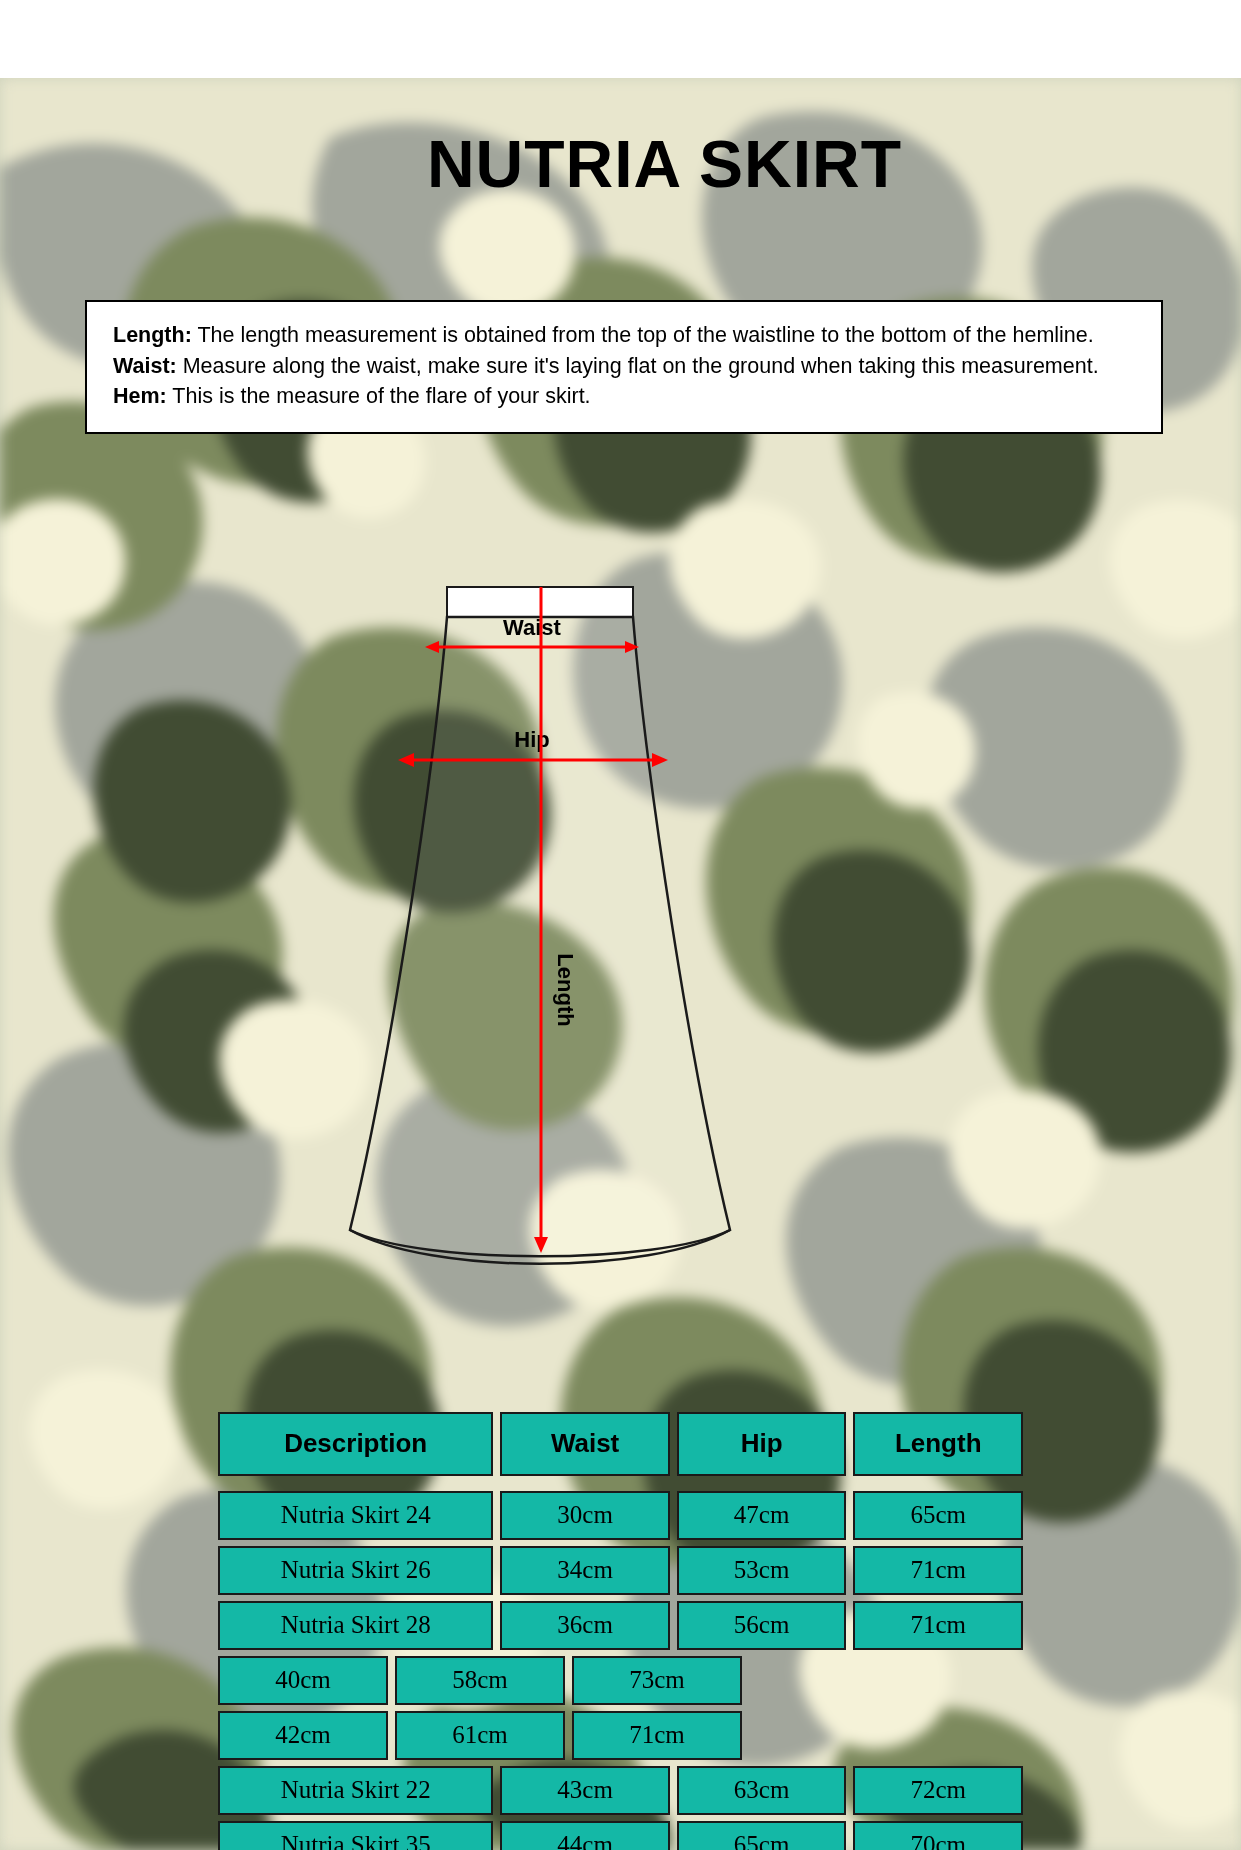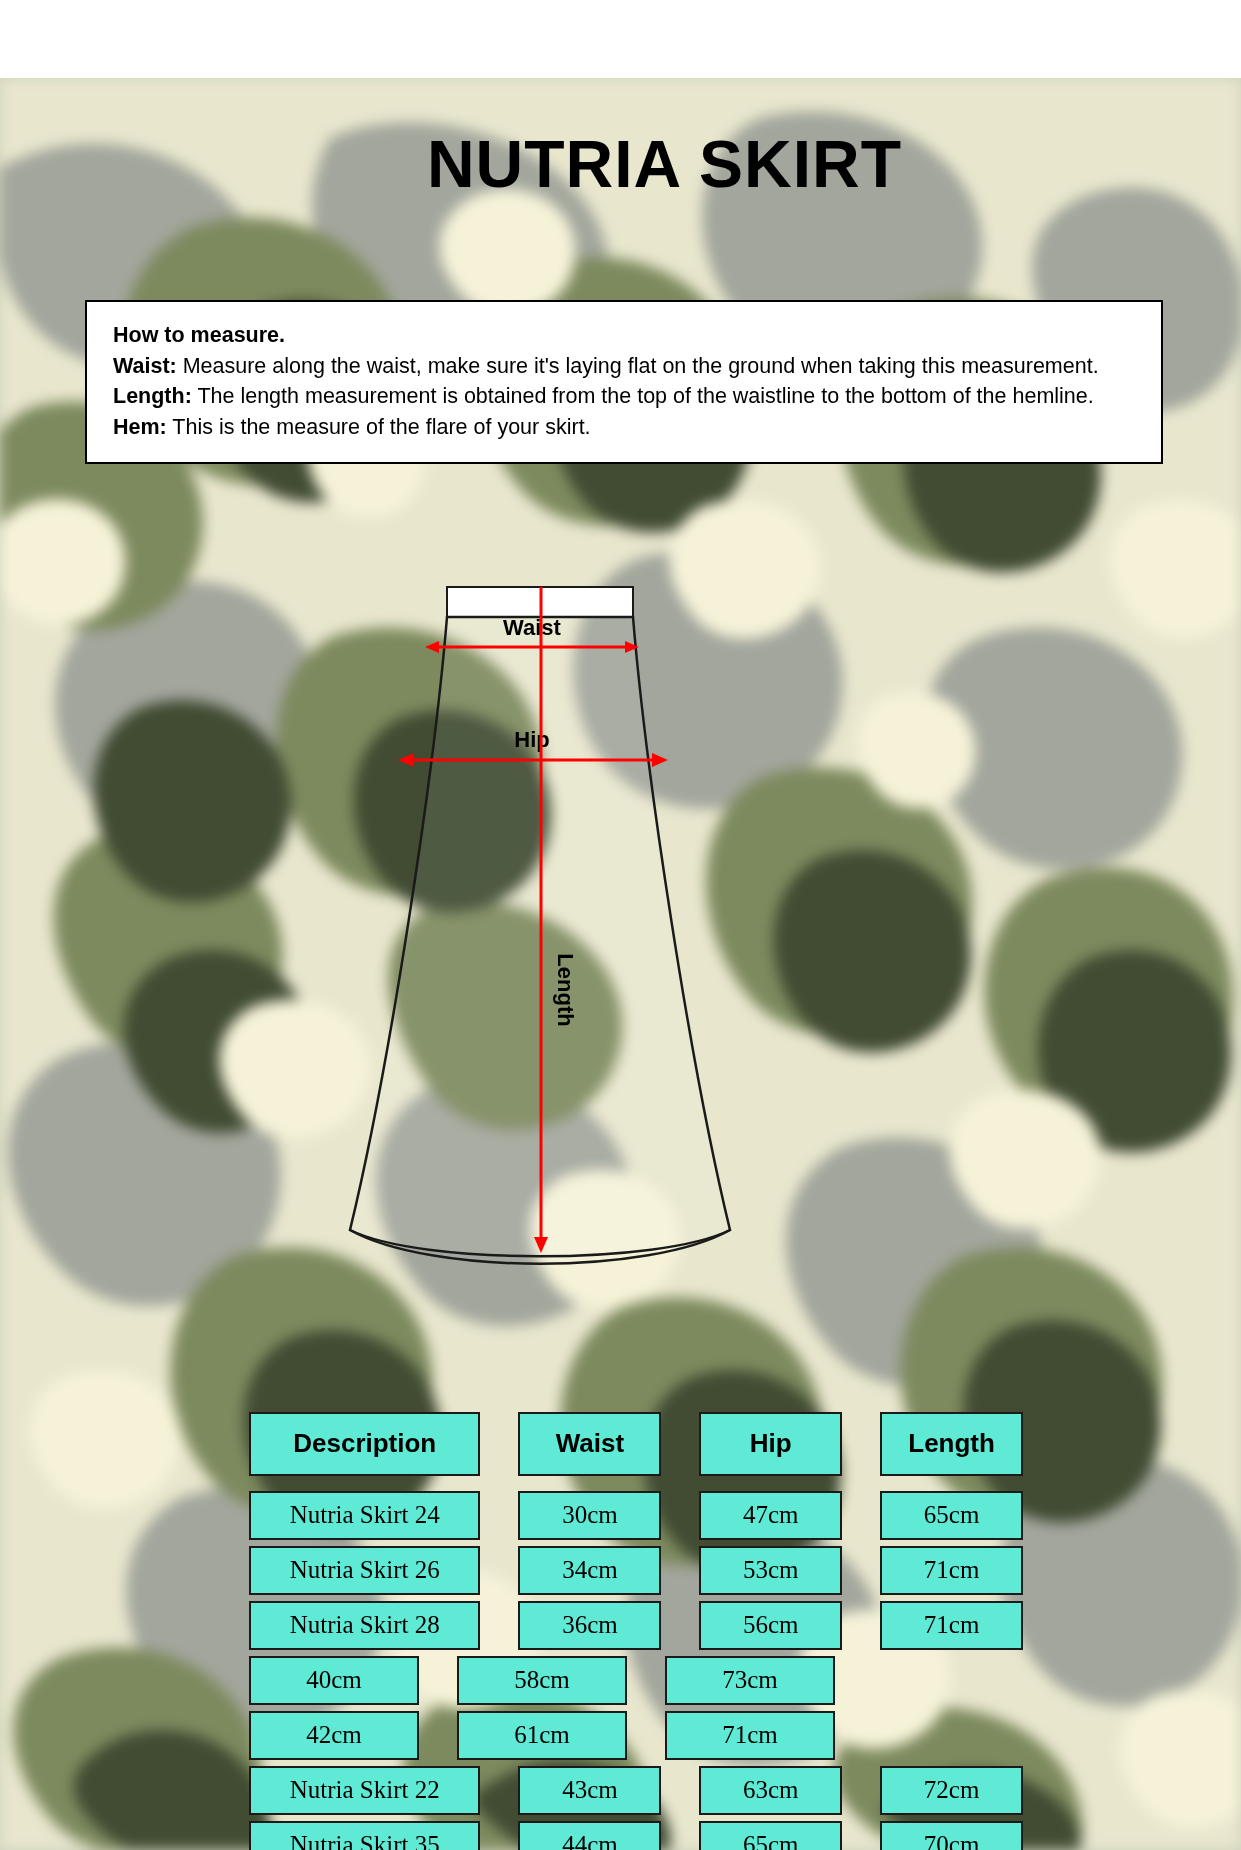--- a/index.html
+++ b/index.html
@@ -99,29 +99,28 @@
   }
   .tbl-row {
     display: flex;
     gap: 7px;
     margin-bottom: 6px;
   }
   .tbl-row.head {
     margin-bottom: 15px;
   }
   .cell {
-    background: #5eead4;
+    background: #14b8a6;
     border: 2px solid #1a1a1a;
     box-sizing: border-box;
     text-align: center;
     font-family: "Liberation Serif", serif;
     font-size: 25px;
     color: #000000;
     padding: 8px 0 9px 0;
-    margin-left: 31px;
   }
   .tbl-row.head .cell {
     font-family: "Liberation Sans", sans-serif;
     font-weight: bold;
     font-size: 26px;
     padding: 14px 0 15px 0;
   }
   .c-desc { width: 276px; }
   .c-waist { width: 170px; }
   .c-hip { width: 170px; }
@@ -201,26 +200,25 @@
         <path d="M1150,1620 C1210,1595 1270,1630 1262,1690 C1254,1750 1180,1770 1145,1730 C1110,1690 1110,1645 1150,1620 Z"></path>
         <path d="M330,330 C380,310 430,340 425,390 C420,440 360,455 330,425 C300,395 300,350 330,330 Z"></path>
         <path d="M880,620 C930,600 980,630 975,680 C970,730 910,745 880,715 C850,685 850,640 880,620 Z"></path>
       </g>
     </svg>
   </div>
 
   <div class="title">NUTRIA SKIRT</div>
 
   <div class="measure-box">
-    <div class="measure-line lbl">How to measure.</div>
+    <div class="measure-line">
+      <span class="lbl">Length:</span><span> The length measurement is obtained from the top of the waistline to the bottom of the hemline.</span>
+    </div>
     <div class="measure-line">
       <span class="lbl">Waist:</span><span> Measure along the waist, make sure it's laying flat on the ground when taking this measurement.</span>
-    </div>
-    <div class="measure-line">
-      <span class="lbl">Length:</span><span> The length measurement is obtained from the top of the waistline to the bottom of the hemline.</span>
     </div>
     <div class="measure-line">
       <span class="lbl">Hem:</span><span> This is the measure of the flare of your skirt.</span>
     </div>
   </div>
 
   <div class="diagram">
     <svg width="420" height="800" viewBox="0 0 420 800">
 
       <path d="M117,12 L303,12 L303,42 L117,42 Z" fill="#ffffff" stroke="#1a1a1a" stroke-width="2"></path>

